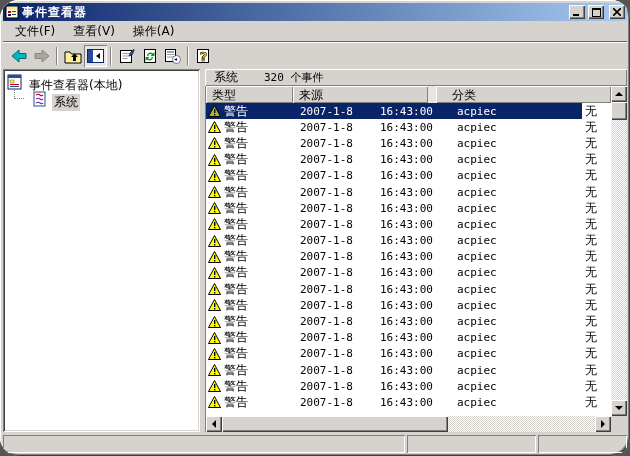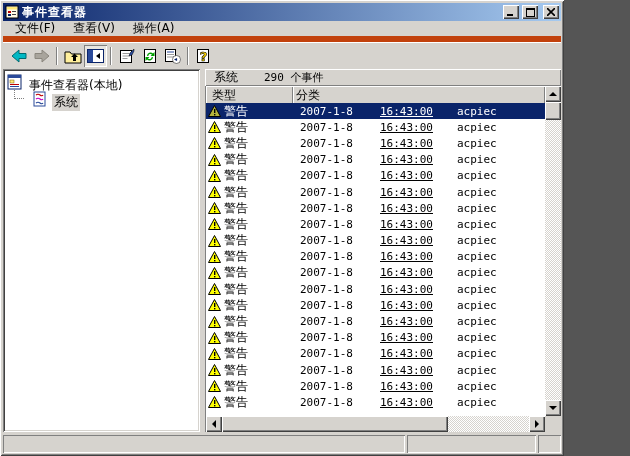--- a/index.html
+++ b/index.html
@@ -1,27 +1,28 @@
 <!DOCTYPE html>
 <html><head>
 <meta charset="utf-8">
 <style>
   html,body{margin:0;padding:0;background:#555;}
   *{box-sizing:border-box;}
   .window{
-    width:564px;height:456px;
+    width:630px;height:456px;
     background:#d6d3ce;
     position:relative;
     font-family:"DejaVu Sans", sans-serif;
     font-size:12px;color:#000;
     box-shadow: inset 1px 1px 0 #ffffff, inset -1px -1px 0 #404040,
                 inset 2px 2px 0 #d6d3ce, inset -2px -2px 0 #808080;
     padding:3px;
     display:flex;flex-direction:column;
     overflow:hidden;
+    border-radius:19px;
   }
   
   .titlebar{
     height:18px;flex:0 0 18px;
     background:linear-gradient(to right,#0a246a,#a6caf0);
     display:flex;align-items:center;
     padding:0 2px;gap:3px;
   }
   .title-text{color:#fff;font-weight:bold;font-size:12px;flex:1;
     white-space:nowrap;overflow:hidden;letter-spacing:1px;}
@@ -29,21 +30,21 @@
     width:16px;height:14px;background:#d6d3ce;
     box-shadow: inset 1px 1px 0 #fff, inset -1px -1px 0 #404040, inset -2px -2px 0 #808080;
     display:flex;align-items:center;justify-content:center;flex:0 0 16px;
   }
   .tb-btn.close{margin-left:2px;}
   
   .menubar{
     height:21px;flex:0 0 21px;
     display:flex;align-items:center;
     padding-left:4px;gap:2px;
-    border-bottom:6px solid #c2410c;
+    border-bottom:1px solid #c2410c;
   }
   .menu-item{padding:2px 8px;white-space:nowrap;}
   
   .toolbar{
     height:27px;flex:0 0 27px;
     display:flex;align-items:center;
     padding-left:4px;
     border-top:1px solid #fff;
   }
   .tool-btn{
@@ -88,35 +89,35 @@
     background:#d6d3ce;
     box-shadow: inset 1px 1px 0 #fff, inset -1px -1px 0 #808080;
     display:flex;align-items:center;
     padding-left:9px;
   }
   .result-count{margin-left:26px;}
   .num{font-family:"DejaVu Sans Mono",monospace;font-size:11px;}
   .listview{flex:1;position:relative;background:#fff;overflow:hidden;
     box-shadow: inset 1px 0 0 #808080;}
   .lv-content{position:absolute;left:1px;top:0;right:16px;bottom:16px;overflow:hidden;}
-  .lv-header{height:17px;display:flex;background:#e5e5e5;align-items:center;}
+  .lv-header{height:17px;display:flex;background:#e5e5e5;}
   .hcell{
     background:#d6d3ce;
     box-shadow: inset 1px 1px 0 #fff, inset -1px -1px 0 #808080;
     padding:1px 0 0 6px;white-space:nowrap;overflow:hidden;flex-shrink:0;
   }
   .hc-type{width:87px;}  .hc-date{width:80px;}  .hc-time{width:74px;}
-  .hc-source{width:135px;} .hc-cat{flex:1;padding-left:3px;}
+  .hc-source{width:135px;} .hc-cat{flex:1;padding-left:16px;margin-left:8px;}
   .rows{overflow:hidden;}
   .row{height:16.2px;display:flex;align-items:flex-start;}
   .cell{white-space:nowrap;overflow:hidden;flex-shrink:0;height:100%;
     display:flex;align-items:center;}
   .cell-type{width:87px;padding-left:2px;gap:3px;}
   .cell-date{width:80px;padding-left:7px;}
-  .cell-time{width:74px;padding-left:7px;text-decoration:underline;}
+  .cell-time{width:74px;padding-left:7px;}
   .cell-source{width:135px;padding-left:10px;}
   .cell-cat{flex:1;padding-left:3px;}
   .row.selected .cell-type,.row.selected .cell-date,
   .row.selected .cell-time,.row.selected .cell-source{
     background:#0a246a;color:#fff;}
   .row.selected .warn-svg{filter:brightness(0.72) saturate(0.65);}
   
   .vscroll{position:absolute;top:0;right:0;bottom:16px;width:16px;
     background:
       repeating-conic-gradient(#fff 0% 25%, #d6d3ce 0% 50%) 0 0/2px 2px;}
@@ -266,27 +267,28 @@
         </svg>
         <span class="tree-label selected">系统</span>
       </div>
     </div>
 
     <div class="splitter"></div>
 
     <div class="right-panel">
       <div class="result-header">
         <span>系统</span>
-        <span class="result-count num">290 个事件</span>
+        <span class="result-count num">320 个事件</span>
       </div>
 
       <div class="listview">
         <div class="lv-content">
           <div class="lv-header">
             <span class="hcell hc-type">类型</span>
+            <span class="hcell hc-source">来源</span>
             <span class="hcell hc-cat">分类</span>
           </div>
           <div class="rows">
   <div class="row selected">
     <span class="cell cell-type">
       <svg class="warn-svg" width="13" height="12" viewBox="0 0 13 12">
         <path d="M6.5 0.5 L12.5 11.5 L0.5 11.5 Z" fill="#ffff00" stroke="#000" stroke-width="1"></path>
         <rect x="6" y="4" width="1.4" height="4" fill="#000"></rect>
         <rect x="6" y="9" width="1.4" height="1.4" fill="#000"></rect>
       </svg>

